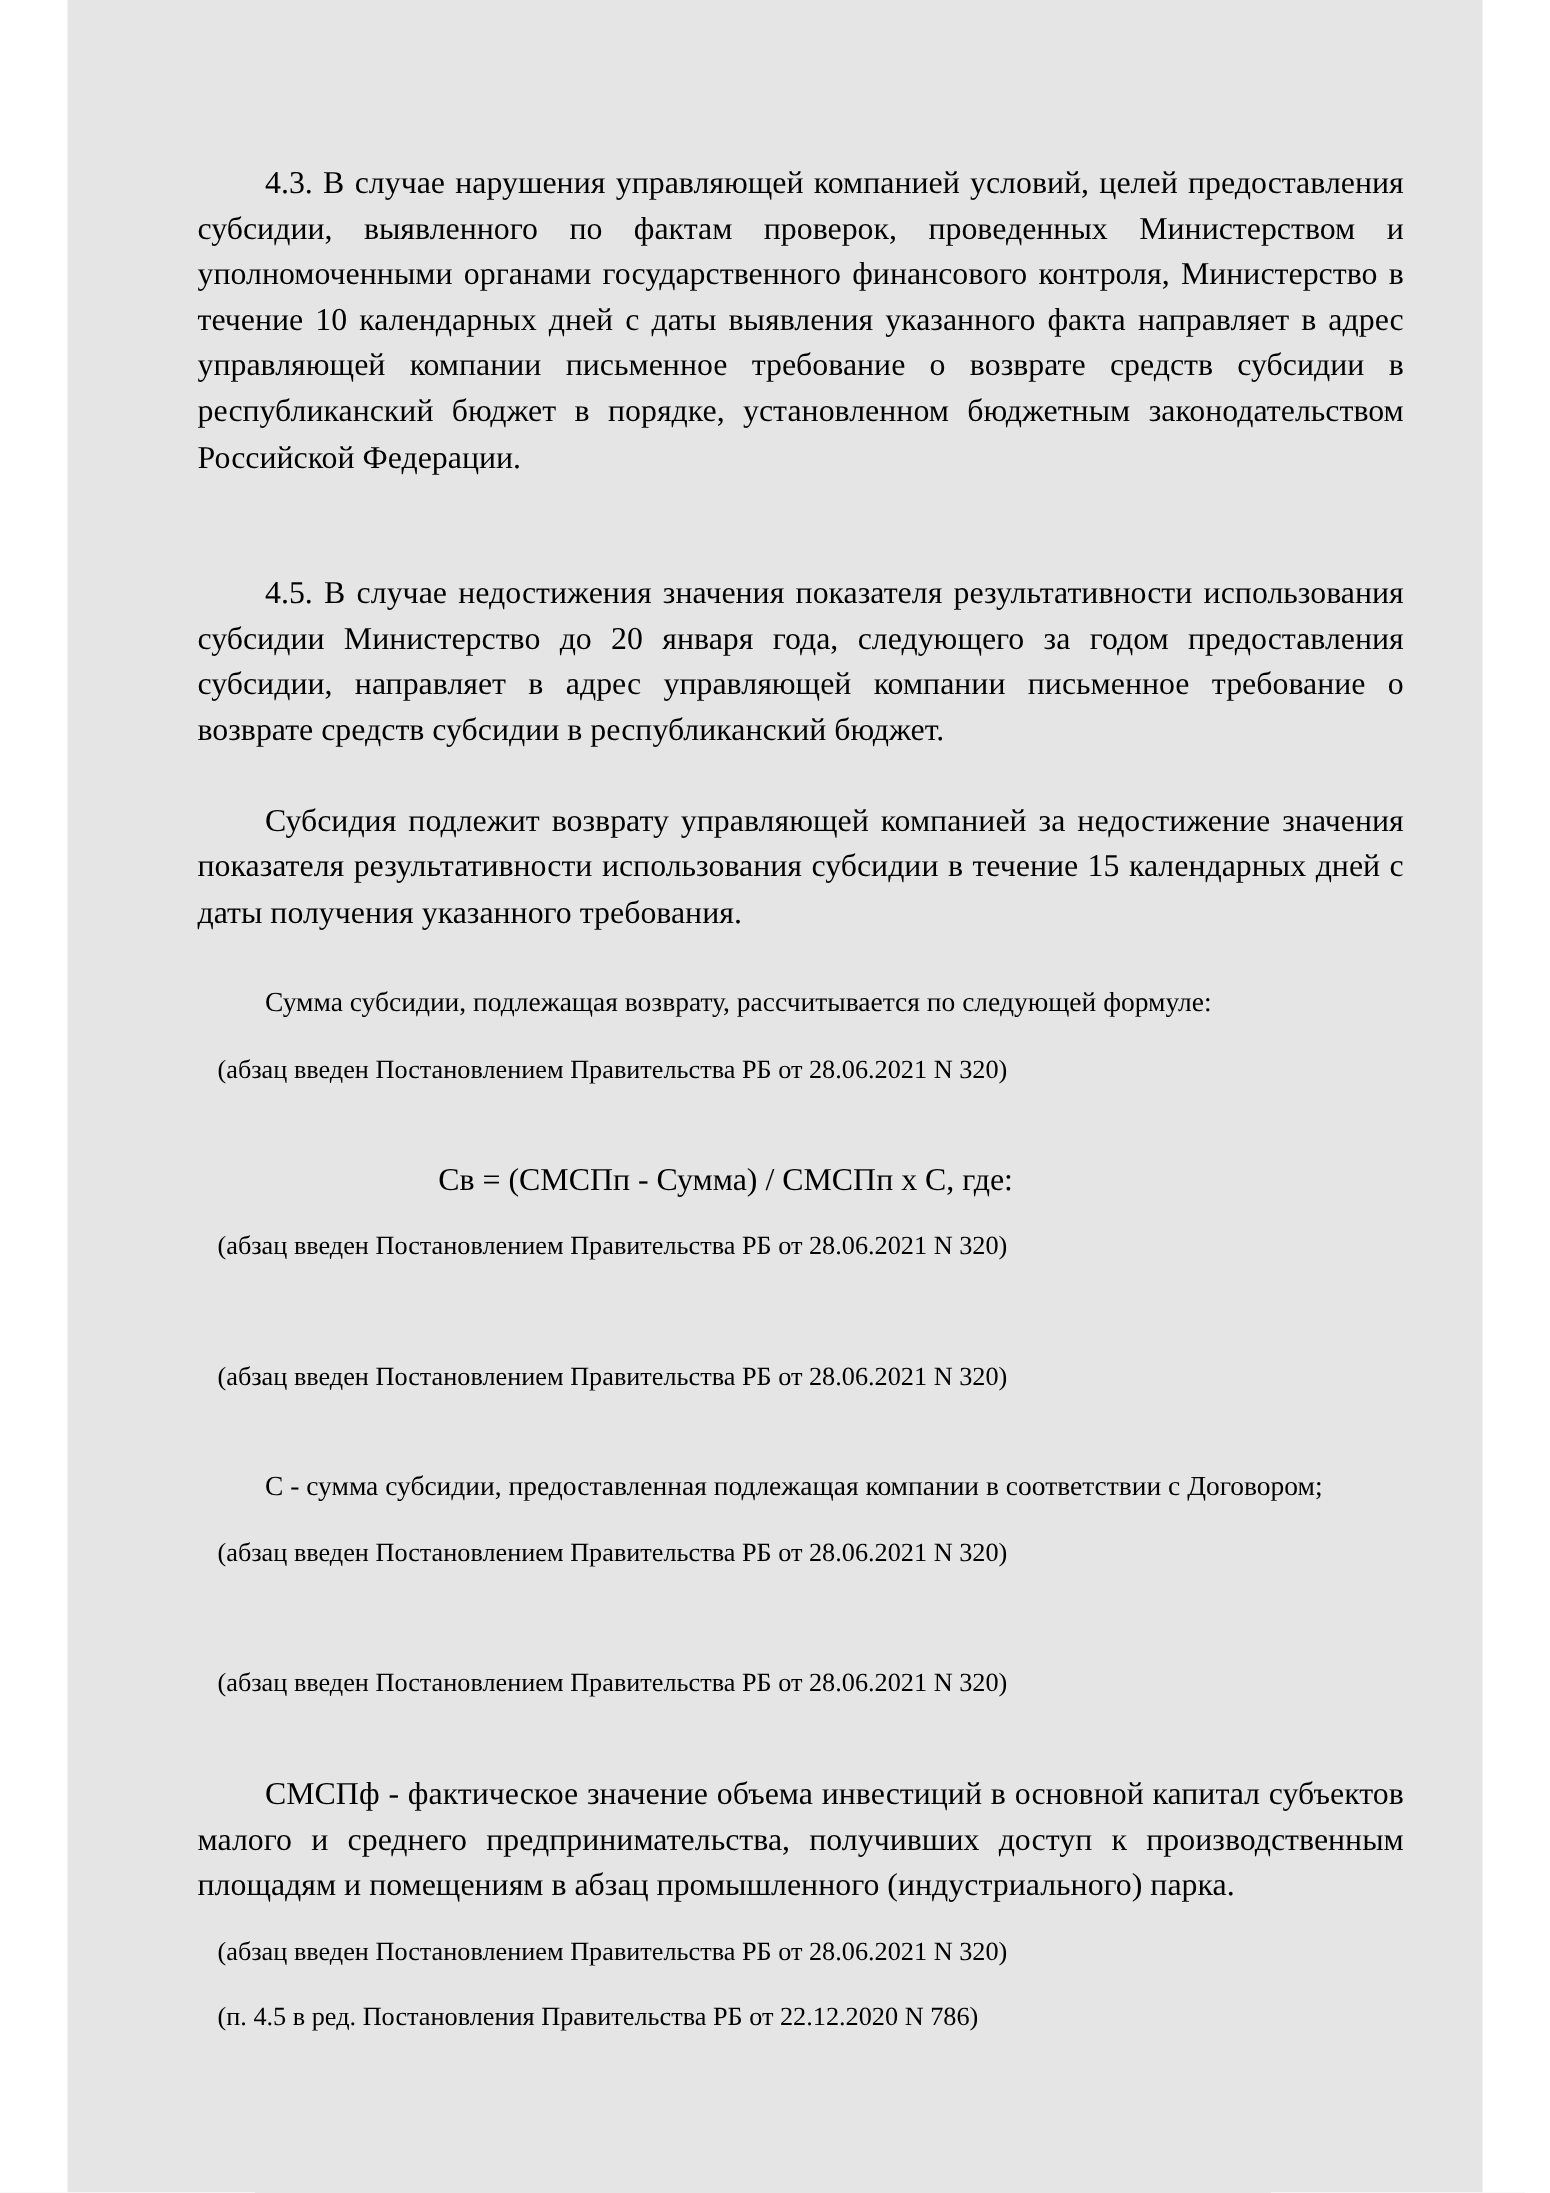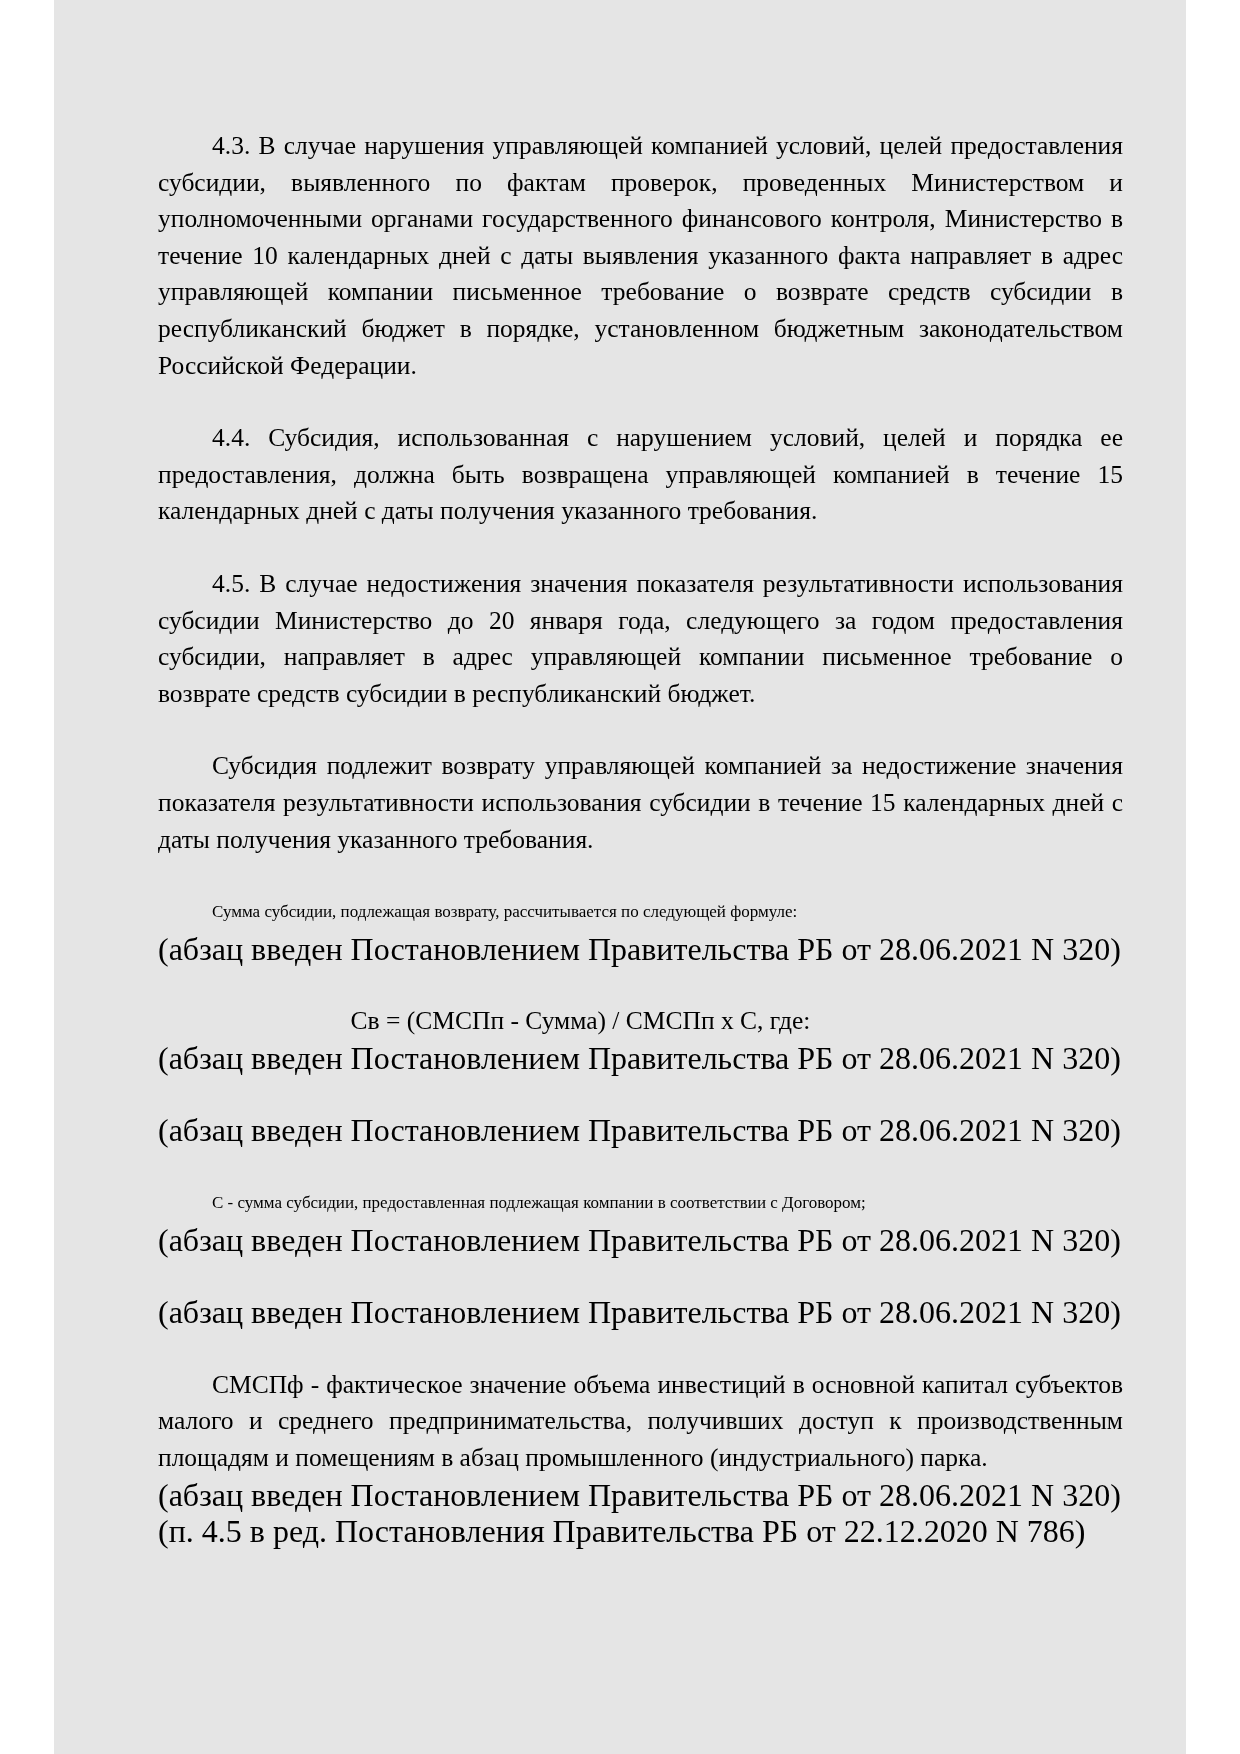--- a/index.html
+++ b/index.html
@@ -34,55 +34,54 @@
     text-align: justify;
     text-justify: inter-word;
     text-indent: 54px;
     -webkit-hyphens: none;
     hyphens: none;
   }
   
   .gap-lg { height: 36px; }
   
   p.note {
-    margin: 0;
-    font-size: 32px;
+    margin: 16px;
+    font-size: 21px;
     line-height: 36.6px;
     text-align: left;
     text-indent: 0;
   }
   
   p.formula {
     margin: 0;
     font-size: 25.5px;
     line-height: 36.6px;
     text-align: center;
     text-indent: 0;
     padding-right: 120px;
   }
   
   p.define {
     margin: 0;
-    font-size: 17px;
+    font-size: 22px;
     line-height: 36.6px;
     text-align: left;
     text-indent: 54px;
   }
   
 </style>
 </head>
 <body>
 
 <div class="page">
   <div class="content">
 
     <p class="para">4.3. В случае нарушения управляющей компанией условий, целей предоставления субсидии, выявленного по фактам проверок, проведенных Министерством и уполномоченными органами государственного финансового контроля, Министерство в течение 10 календарных дней с даты выявления указанного факта направляет в адрес управляющей компании письменное требование о возврате средств субсидии в республиканский бюджет в порядке, установленном бюджетным законодательством Российской Федерации.</p>
     <div class="gap-lg"></div>
 
-    <p class="para">4.4. Субсидия, использованная с нарушением условий, целей и порядка ее предоставления, должна быть возвращена управляющей компанией в течение 15 календарных дней с даты получения указанного требования.</p>
     <div class="gap-lg"></div>
 
     <p class="para">4.5. В случае недостижения значения показателя результативности использования субсидии Министерство до 20 января года, следующего за годом предоставления субсидии, направляет в адрес управляющей компании письменное требование о возврате средств субсидии в республиканский бюджет.</p>
     <div class="gap-lg"></div>
 
     <p class="para">Субсидия подлежит возврату управляющей компанией за недостижение значения показателя результативности использования субсидии в течение 15 календарных дней с даты получения указанного требования.</p>
     <div class="gap-lg"></div>
 
     <p class="define">Сумма субсидии, подлежащая возврату, рассчитывается по следующей формуле:</p>
     <p class="note">(абзац введен Постановлением Правительства РБ от 28.06.2021 N 320)</p>

